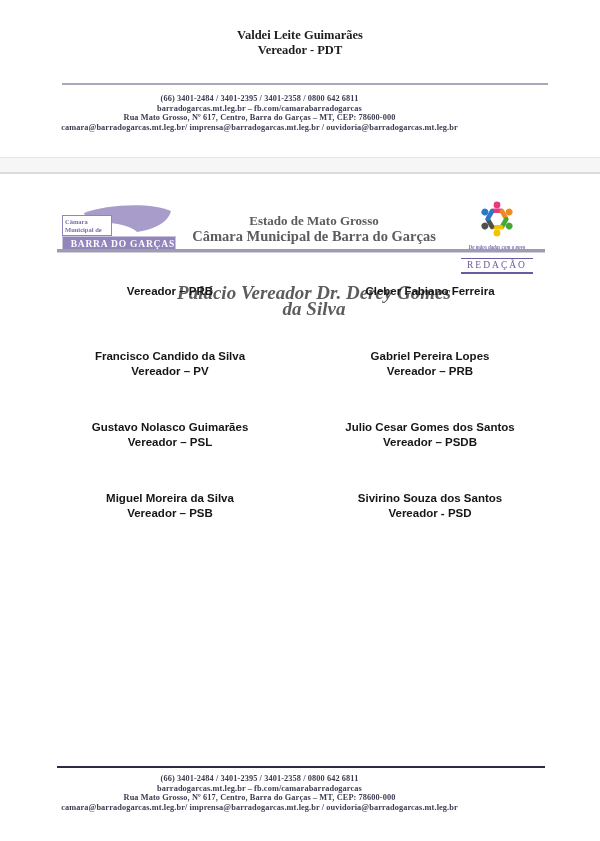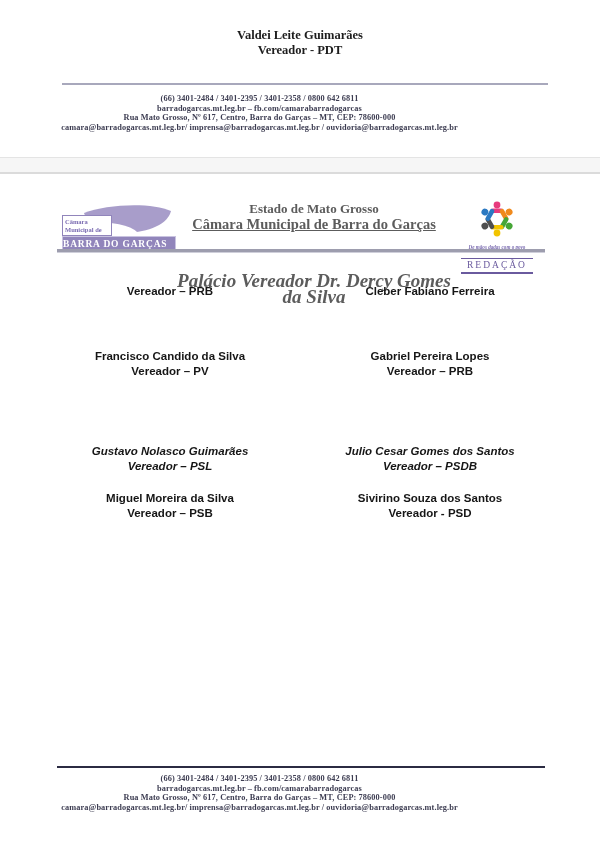--- a/index.html
+++ b/index.html
@@ -22,41 +22,41 @@
     border-top:1px solid #e4e4e4;border-bottom:2px solid #dbdbdb;}
 
   
   .header-row{top:198px;left:62px;width:478px;height:54px;display:flex;align-items:flex-start;}
   .logo-left{position:relative;width:112px;height:50px;flex:0 0 auto;margin-top:4px;}
   .crest-svg{position:absolute;top:0;right:0;}
   .org-box{position:absolute;top:13px;left:0;width:44px;background:#fff;
     border:1px solid #9185bb;color:#7b6cb2;font-size:6.5px;line-height:7.5px;
     font-weight:bold;padding:2px 2px;}
   .banner{position:absolute;bottom:0;left:0;width:112px;background:#9185bb;
-    border:1px solid #c9c3e0;color:#ffffff;text-align:left;font-weight:bold;
+    border:1px solid #c9c3e0;color:#ffffff;text-align:right;font-weight:bold;
     font-size:9.5px;line-height:12px;letter-spacing:.8px;padding:1px 0;}
   .header-center{flex:1;text-align:center;color:#5c5c5c;font-weight:bold;padding-top:3px;}
-  .hc1{font-size:13px;line-height:15px;}
-  .hc2{font-size:14.5px;line-height:17px;text-decoration:underline;}
+  .hc1{font-size:13px;line-height:15px;margin-top:12px;}
+  .hc2{font-size:14.5px;line-height:17px;}
   .hc3{font-size:19px;line-height:16px;font-style:italic;margin-top:40px;}
   .logo-right{width:86px;flex:0 0 auto;text-align:center;position:relative;}
   .slogan{font-size:6px;font-style:italic;font-weight:bold;color:#7a6bb0;
     white-space:nowrap;line-height:6px;transform:scale(.85);transform-origin:center;}
   .fine-print{height:2px;width:22px;background:#c0b6dc;margin:1px 4px 1px auto;}
   .stamp{display:inline-block;border-top:1px solid #6a5a9e;border-bottom:2px solid #6a5a9e;
     color:#6a5a9e;font-weight:normal;font-size:9.5px;line-height:13px;letter-spacing:2px;
     padding:0 6px;}
   .header-underline{top:249px;left:57px;width:488px;height:3px;background:#9d9dae;
     border-bottom:1px solid #cfcfda;}
 
   
   .sig-row{left:40px;width:520px;display:grid;grid-template-columns:1fr 1fr;}
   .sig{text-align:center;font-family:"Liberation Sans",sans-serif;font-weight:bold;
     font-size:11.5px;line-height:15px;color:#161616;}
-  #row-0{top:284px;} #row-1{top:349px;} #row-2{top:444px;font-style:italic;} #row-3{top:491px;}
+  #row-0{top:284px;} #row-1{top:349px;} #row-2{top:420px;} #row-3{top:491px;}
 
   
   .rule-bottom{top:766px;left:57px;width:488px;height:2px;background:#2b2b42;}
   #footer-bottom{top:774px;}
 </style>
 </head>
 <body>
 
 <div class="abs sig-top">
   <div>Valdei Leite Guimarães</div>

